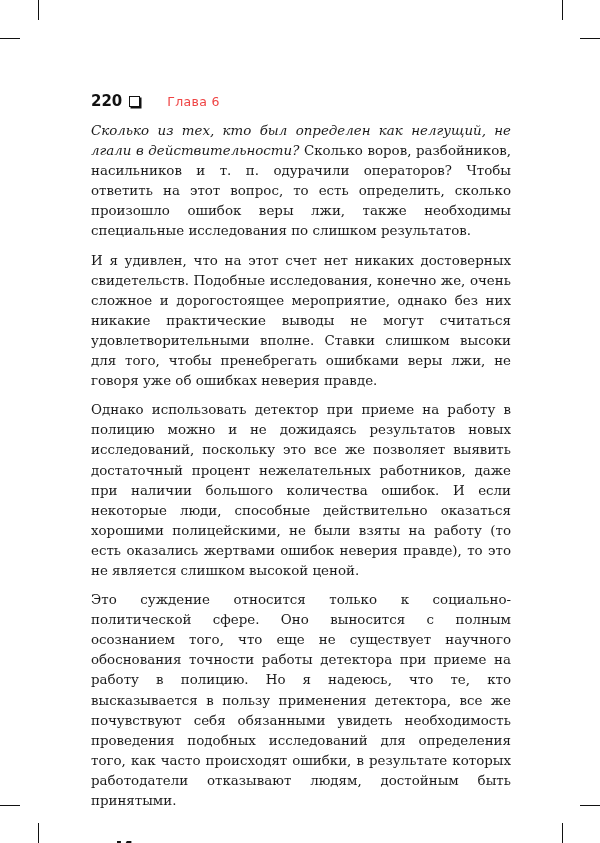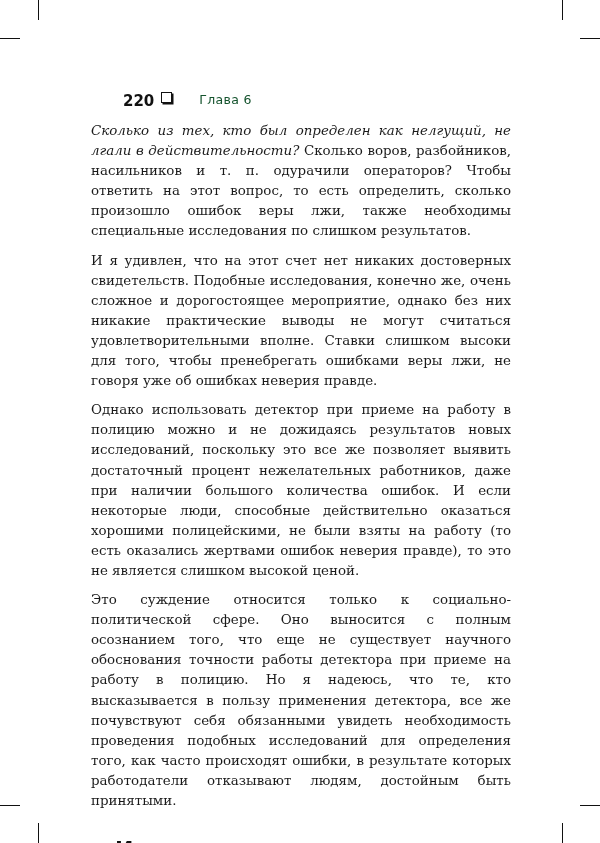--- a/index.html
+++ b/index.html
@@ -3,28 +3,28 @@
   <meta charset="utf-8">
   <style>
     html, body { margin: 0; padding: 0; }
     body {
       width: 600px; height: 843px; position: relative; overflow: hidden;
       background: #ffffff; color: #1a1a1a;
     }
     .crop { position: absolute; background: #111; }
     .header {
       position: absolute; left: 91px; top: 92px;
-      font-family: "DejaVu Sans", sans-serif; display: flex;  margin-left: 32px;
+      font-family: "DejaVu Sans", sans-serif; display: flex; align-items: center;
     }
     .page-num { font-weight: bold; font-size: 15px; color: #111; }
     .box-icon {
       display: inline-block; width: 9px; height: 9px; border: 1.5px solid #111;
       margin-left: 7px; box-shadow: 1.5px 1.5px 0 #111; position: relative; top: 0px;
     }
-    .chapter { font-size: 12.5px; margin-left: 27px; color: #14532d; letter-spacing: 0.3px; }
+    .chapter { font-size: 12.5px; margin-left: 27px; color: #ef4444; letter-spacing: 0.3px; }
     .body {
       position: absolute; left: 91px; top: 121px; width: 420px;
       font-family: "DejaVu Serif", serif; font-size: 13.4px; line-height: 20.1px;
       text-align: justify; color: #1a1a1a;
     }
     .body p { margin: 0 0 9px 0; text-indent: 0; hyphens: manual; }
     .body em { }
     .heading {
       font-family: "DejaVu Sans", sans-serif; font-weight: bold; font-size: 22px;
       line-height: 29px; text-align: center; margin: 24px 0 14px 0; color: #111;

